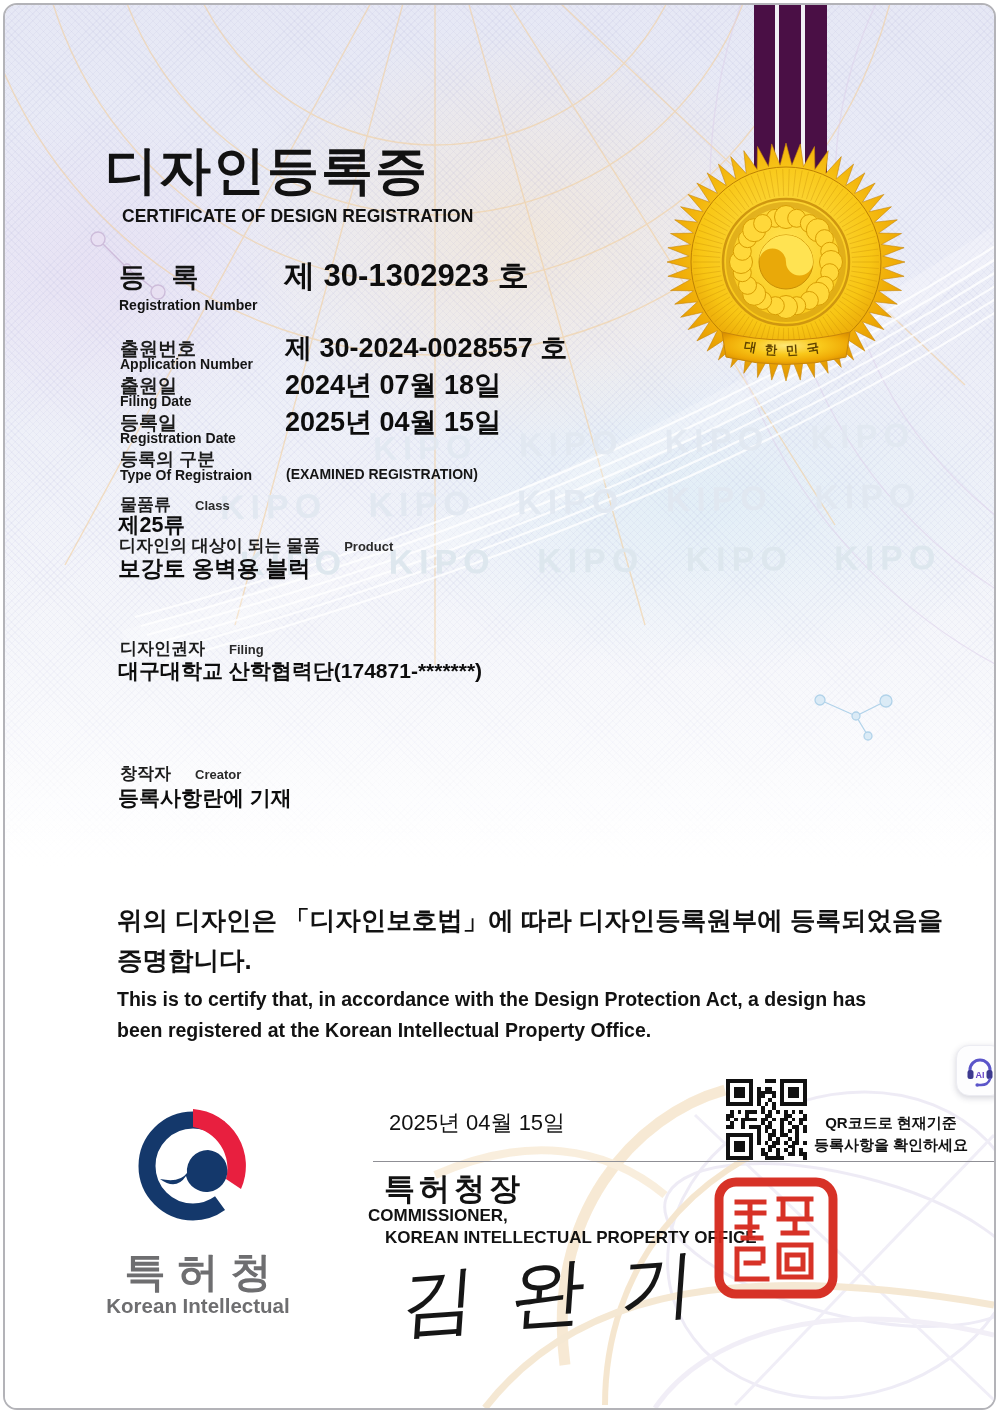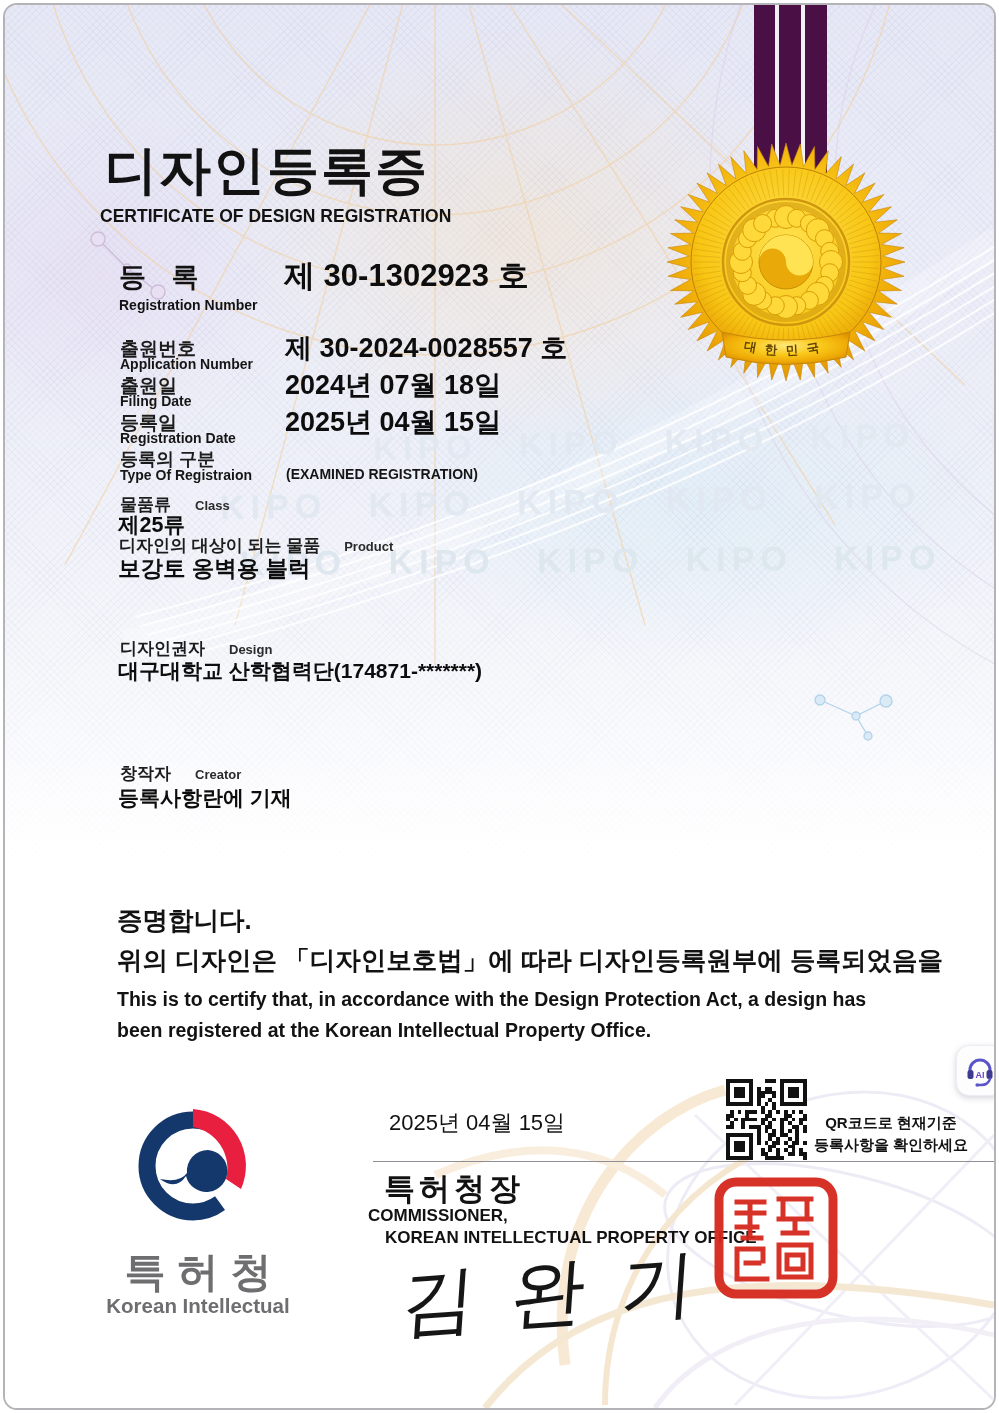--- a/index.html
+++ b/index.html
@@ -267,21 +267,21 @@
     <circle cx="120" cy="120" r="27" fill="#e9a909" stroke="#c98e04" stroke-width="1"></circle>
     <path d="M93 120 A13.5 13.5 0 0 1 120 120 A13.5 13.5 0 0 0 147 120 A27 27 0 0 0 93 120 Z" fill="#ffe352"></path>
     <path d="M56 190 Q120 206 184 190 L180 215 Q120 230 60 215 Z" fill="url(#gGrad)" stroke="#c8860a" stroke-width="1"></path>
     <path id="bannerPath" d="M72 206 Q120 219 168 206" fill="none"></path>
     <text font-size="12.5" font-weight="bold" fill="#5f4300" letter-spacing="9" text-anchor="middle">
       <textPath href="#bannerPath" startOffset="50%">대한민국</textPath>
     </text>
   </svg>
 
   <div class="t" style="left:100px;top:131px;font-size:52px;font-weight:800;letter-spacing:2px;">디자인등록증</div>
-  <div class="t" style="left:95px;top:201px;font-size:17.5px;font-weight:bold;text-align:right;">CERTIFICATE  OF  DESIGN  REGISTRATION</div>
+  <div class="t" style="left:117px;top:201px;font-size:17.5px;font-weight:bold;text-align:right;">CERTIFICATE  OF  DESIGN  REGISTRATION</div>
 
   <div class="t" style="left:114px;top:254px;font-size:27px;font-weight:bold;letter-spacing:9px;">등 록</div>
   <div class="t" style="left:114px;top:292px;font-size:14px;font-weight:bold;">Registration Number</div>
   <div class="t val" style="left:279px;top:250px;font-size:31px;">제 30-1302923 호</div>
 
   <div class="t klabel" style="left:115px;top:331px;font-size:19px;font-weight:bold;">출원번호</div>
   <div class="t sublabel" style="left:115px;top:351px;">Application Number</div>
   <div class="t val" style="left:280px;top:325px;font-size:27px;">제 30-2024-0028557 호</div>
 
   <div class="t klabel" style="left:115px;top:368px;font-size:19px;font-weight:bold;">출원일</div>
@@ -302,33 +302,33 @@
   </div>
   <div class="t val" style="left:113px;top:505px;font-size:21.5px;">제25류</div>
   <div class="t labrow" style="left:114px;top:529px;">
     <span class="klabel">디자인의 대상이 되는 물품</span>
     <span class="elabel">Product</span>
   </div>
   <div class="t val" style="left:113px;top:548px;font-size:22.5px;">보강토 옹벽용 블럭</div>
 
   <div class="t labrow" style="left:115px;top:632px;">
     <span class="klabel">디자인권자</span>
-    <span class="elabel">Design</span>
+    <span class="elabel">Filing</span>
   </div>
   <div class="t val" style="left:113px;top:652px;font-size:21px;">대구대학교 산학협력단(174871-*******)</div>
 
   <div class="t labrow" style="left:115px;top:757px;">
     <span class="klabel">창작자</span>
     <span class="elabel">Creator</span>
   </div>
   <div class="t val" style="left:113px;top:779px;font-size:21px;">등록사항란에 기재</div>
 
   <div class="t" style="left:112px;top:895px;font-size:25.5px;font-weight:bold;line-height:40px;">
+    <div>위의 디자인은 「디자인보호법」에 따라 디자인등록원부에 등록되었음을</div>
     <div>증명합니다.</div>
-    <div>위의 디자인은 「디자인보호법」에 따라 디자인등록원부에 등록되었음을</div>
   </div>
   <div class="t" style="left:112px;top:979px;font-size:19.5px;font-weight:bold;line-height:31px;">
     <div>This is to certify that, in accordance with the Design Protection Act, a design has</div>
     <div>been registered at the Korean Intellectual Property Office.</div>
   </div>
 
   <div class="t" style="left:384px;top:1103px;font-size:22px;font-weight:500;">2025년 04월 15일</div>
 
   <div id="qr-box"><svg id="qr-svg" width="81" height="81" viewBox="0 0 21 21" shape-rendering="crispEdges">
         <rect x="0" y="0" width="1" height="1" fill="#111"></rect>

